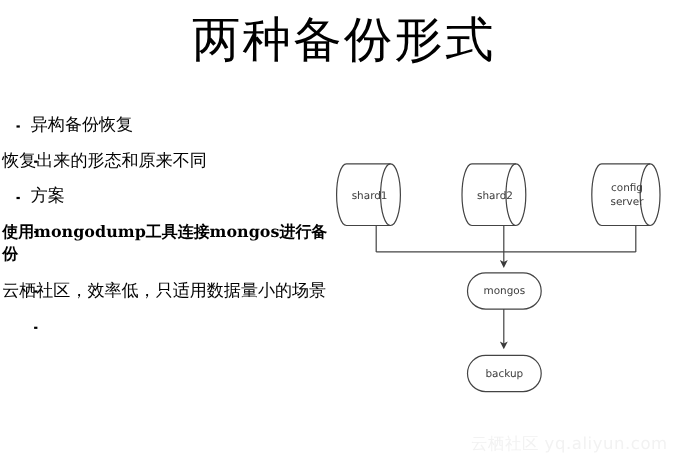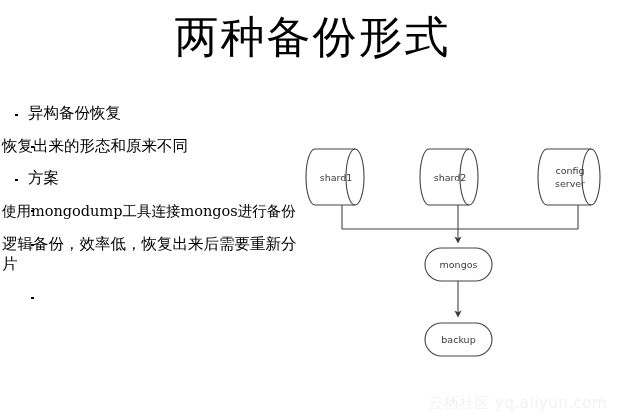--- a/index.html
+++ b/index.html
@@ -82,20 +82,21 @@
   }
   .lvl2 .dot {
     left: 29px;
     width: 2.5px;
     height: 2.5px;
   }
 
   .mono-ish {
     font-family: "DejaVu Serif", "Liberation Serif", serif;
     font-size: 14.5px;
+    font-weight: bold;
   }
 
   
   #diagram {
     position: absolute;
     left: 300px;
     top: 136px;
     width: 325px;
     height: 250px;
   }
@@ -150,21 +151,21 @@
     </div>
 
     <div class="bullet lvl2 mono-ish">
       <span class="dot"></span>
       <span class="txt">使用mongodump工具连接mongos进行备份</span>
     </div>
 
 
     <div class="bullet lvl2">
       <span class="dot"></span>
-      <span class="txt">逻辑备份，效率低，恢复出来后需要重新分片</span>
+      <span class="txt">云栖社区，效率低，只适用数据量小的场景</span>
     </div>
 
     <div class="bullet lvl2">
       <span class="dot"></span>
     </div>
 
   </div>
 
   <div id="diagram">
     <svg width="325" height="250" viewBox="0 0 325 250" xmlns="http://www.w3.org/2000/svg">

